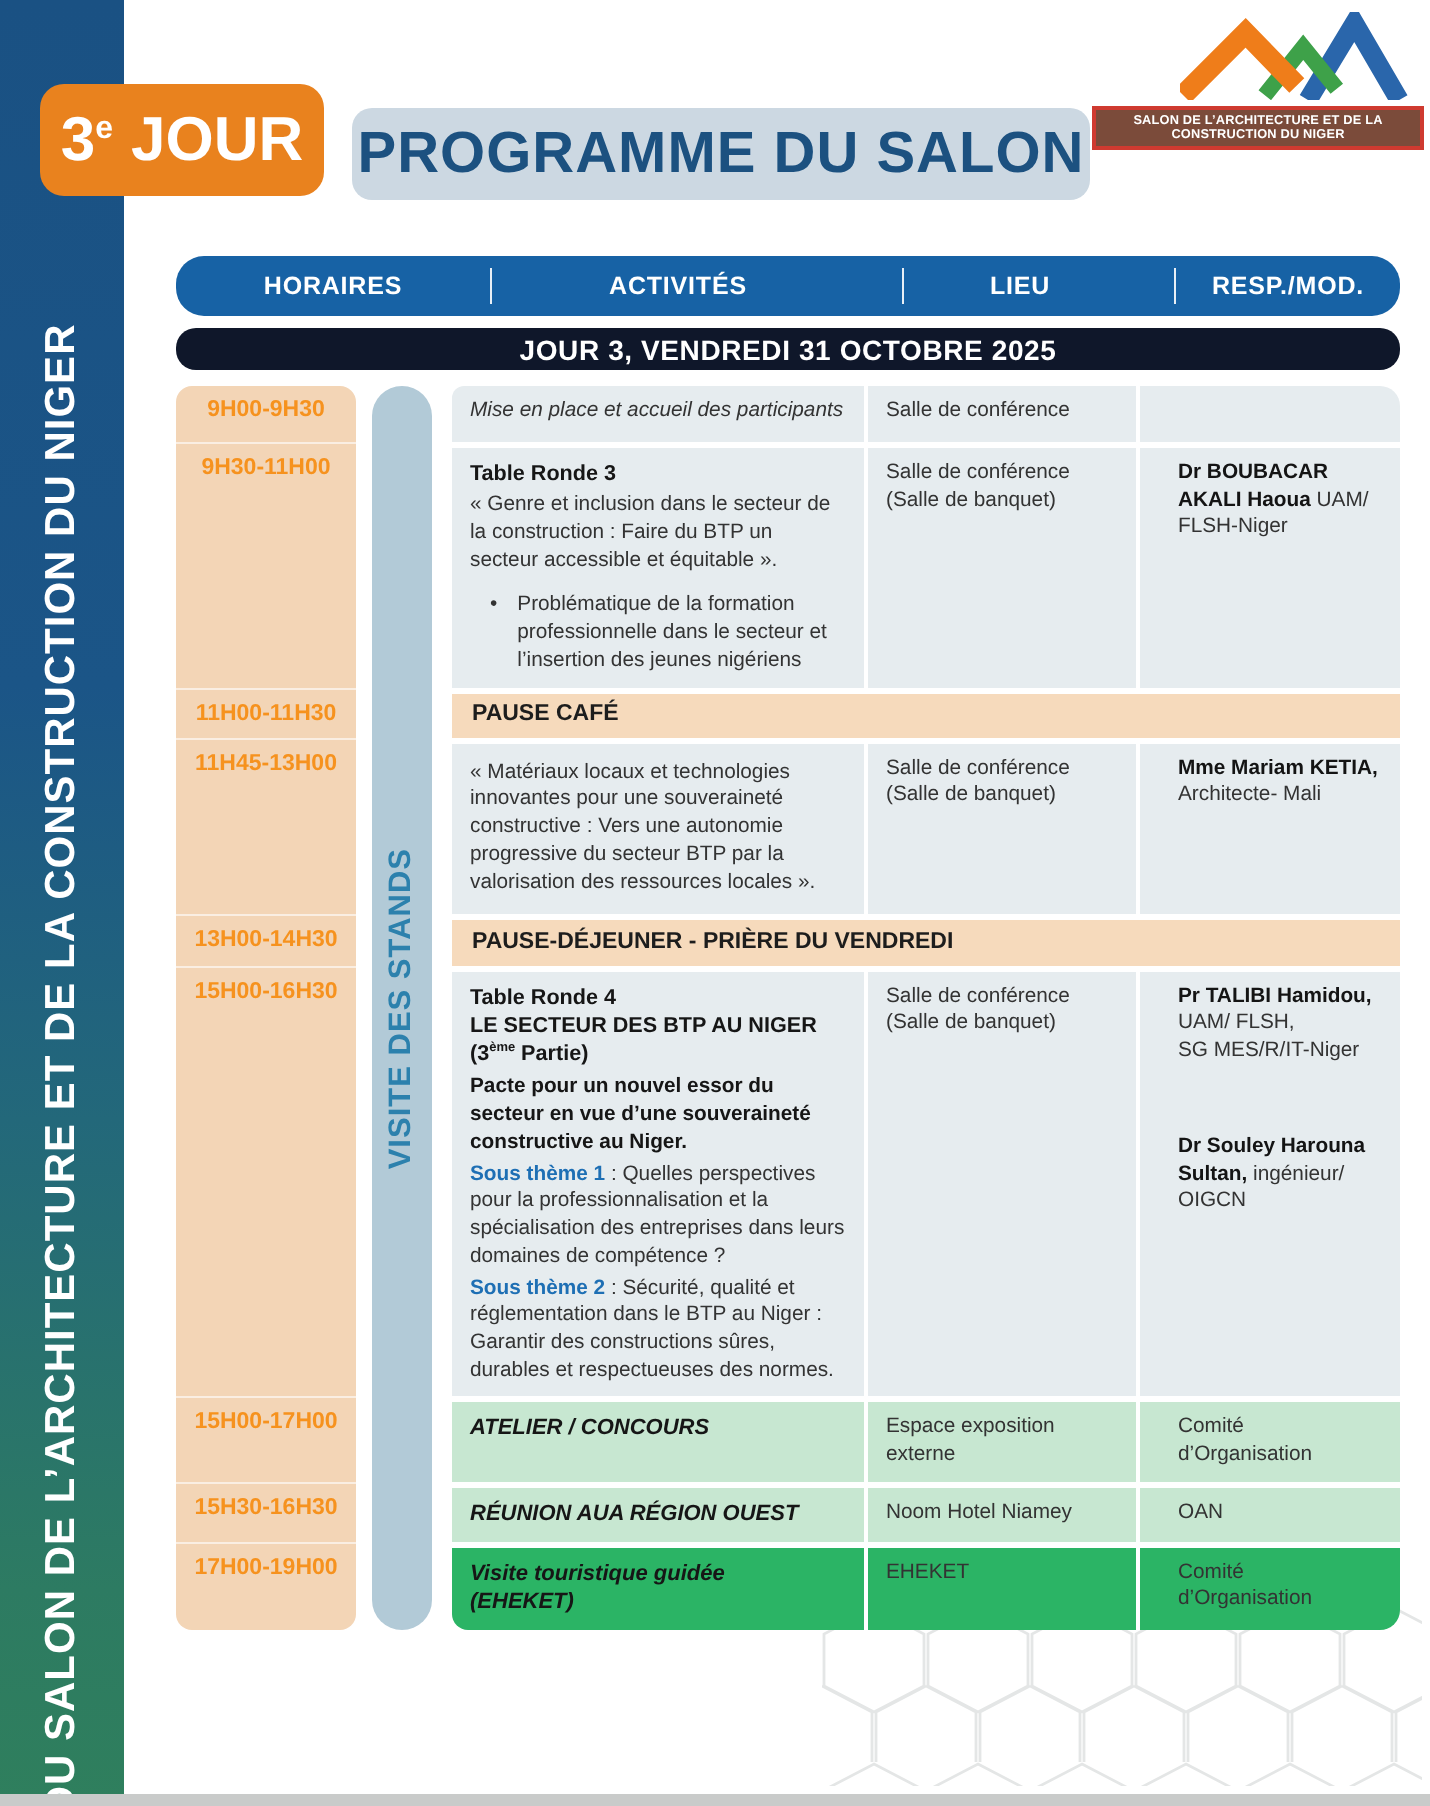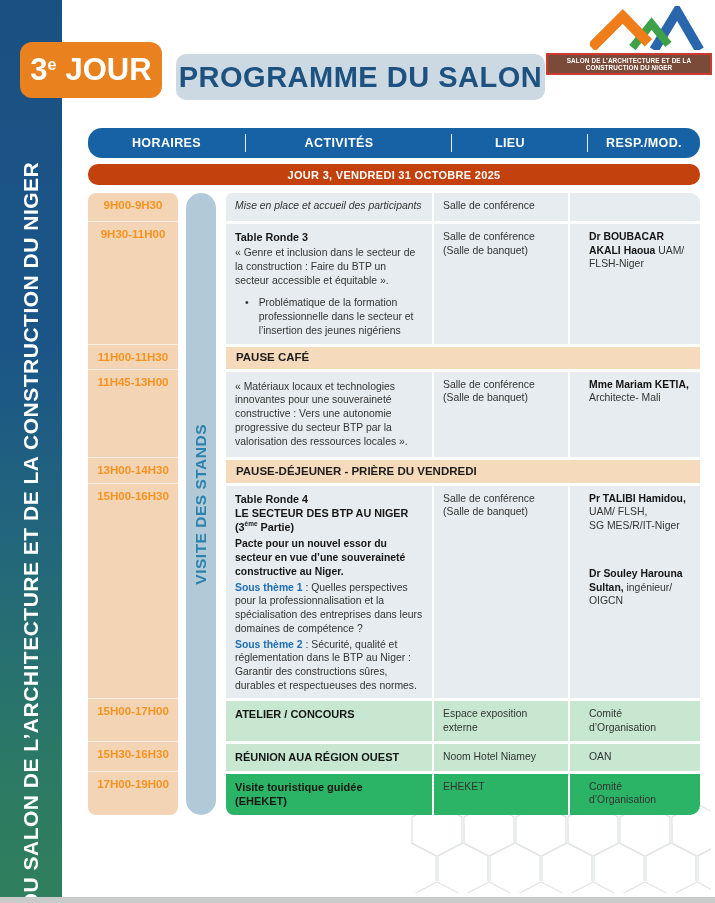--- a/index.html
+++ b/index.html
@@ -30,22 +30,22 @@
   .wordmark .w2 { color:#5a463d; margin-left:5px; }
   .logo .tagline { margin-top:3px; background:#7b4b3a; border:2px solid #cf3a30; color:#fff;
     font-size:6.4px; font-weight:700; text-align:center; padding:2px 1px; letter-spacing:.1px; }
   
   .table { position:absolute; left:88px; top:128px; width:612px; z-index:2; }
   .thead { display:grid; grid-template-columns:138px 206px 136px 132px; background:#1762a5;
     border-radius:14px; height:30px; align-items:center; }
   .th { color:#fff; font-weight:700; font-size:12.5px; text-align:center; letter-spacing:.4px;
     height:18px; line-height:18px;margin-left:19px; }
   .th + .th { border-left:1.5px solid rgba(255,255,255,.9); }
-  .day-banner { margin-top:6px; height:21px; background:#c2410c; border-radius:10px; color:#fff;
-    font-weight:700; font-size:11px; display:flex; align-items:center; justify-content:center; letter-spacing:.3px; }
+  .day-banner { margin-top:6px; height:21px; background:#0f172a; border-radius:10px; color:#fff;
+    font-weight:700; font-size:14px; display:flex; align-items:center; justify-content:center; letter-spacing:.3px; }
   .tbody { margin-top:8px; display:grid; grid-template-columns:90px 8px 30px 10px 206px 136px 132px; }
   .time { grid-column:1; background:#f3d5b6; color:#f6921e; font-weight:700; font-size:11.5px;
     text-align:center; padding-top:6px; }
   .time.bt { border-top:1px solid rgba(255,255,255,.6); }
   .time.first { border-radius:8px 8px 0 0; }
   .time.last  { border-radius:0 0 8px 8px; }
   .band { grid-column:3; grid-row:1/10; background:#b2cad7; border-radius:15px;
     display:flex; align-items:center; justify-content:center; }
   .band-label { writing-mode:vertical-rl; transform:rotate(180deg); color:#2c81ad;
     font-weight:700; font-size:15.5px; letter-spacing:.5px; }
@@ -55,21 +55,21 @@
   .cell.resp { grid-column:7; border-left:2px solid #fff;padding-left:19px; }
   .bt3 { border-top:3px solid #fff; }
   .bg-gray  { background:#e6ecef; }
   .bg-peach { background:#f6dabc; }
   .bg-lg { background:#c7e7d1; }
   .bg-sg { background:#2bb465; }
   .pause { grid-column:5/8; display:flex; align-items:center; font-weight:700; font-size:11.5px;
     color:#1d1d1d; padding:0 10px; }
   .ttl { font-weight:700; color:#161616; font-size:10.8px; }
   .ttl.pre { white-space:pre-line; }
-  .gttl { font-weight:700; color:#161616; font-size:11px; }
+  .gttl { font-weight:700; color:#161616; font-size:11px;font-style:italic; }
   .desc { margin-top:2px; }
   .bullet-row { display:flex; margin-top:9px; padding-left:10px; gap:10px; }
   .bold-para { font-weight:700; color:#161616; margin-top:3px; }
   .sous { margin-top:2px; }
   .sous .lbl { color:#1e6fb4; font-weight:700; }
   .resp .name { font-weight:700; color:#141414; }
   .resp .name.blk { display:block; }
   .resp .sub { white-space:pre-line; }
   .resp-block2 { margin-top:34px; }
   .r-tl { border-top-left-radius:6px;font-style:italic; }

